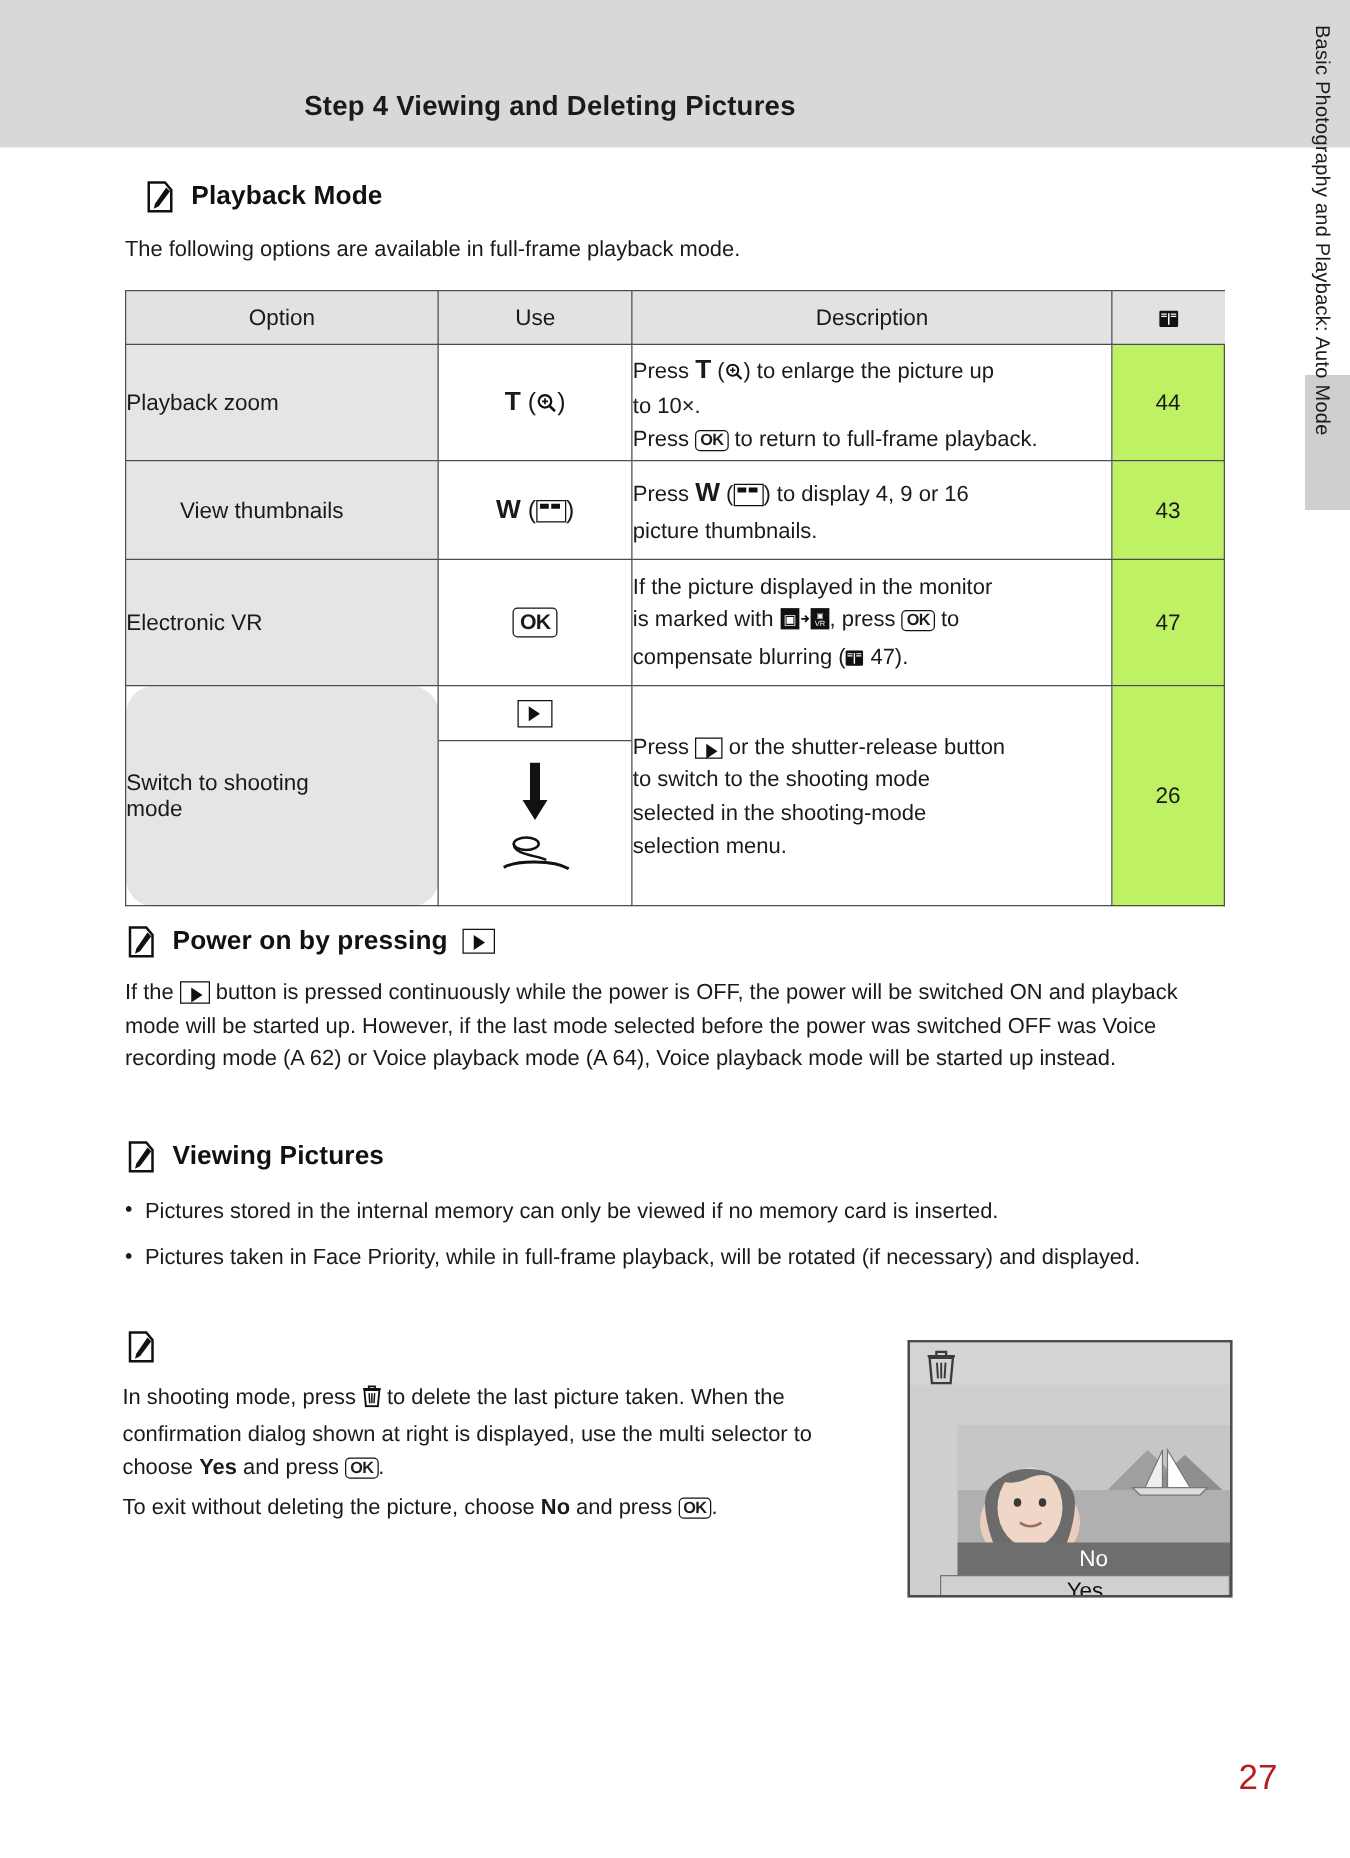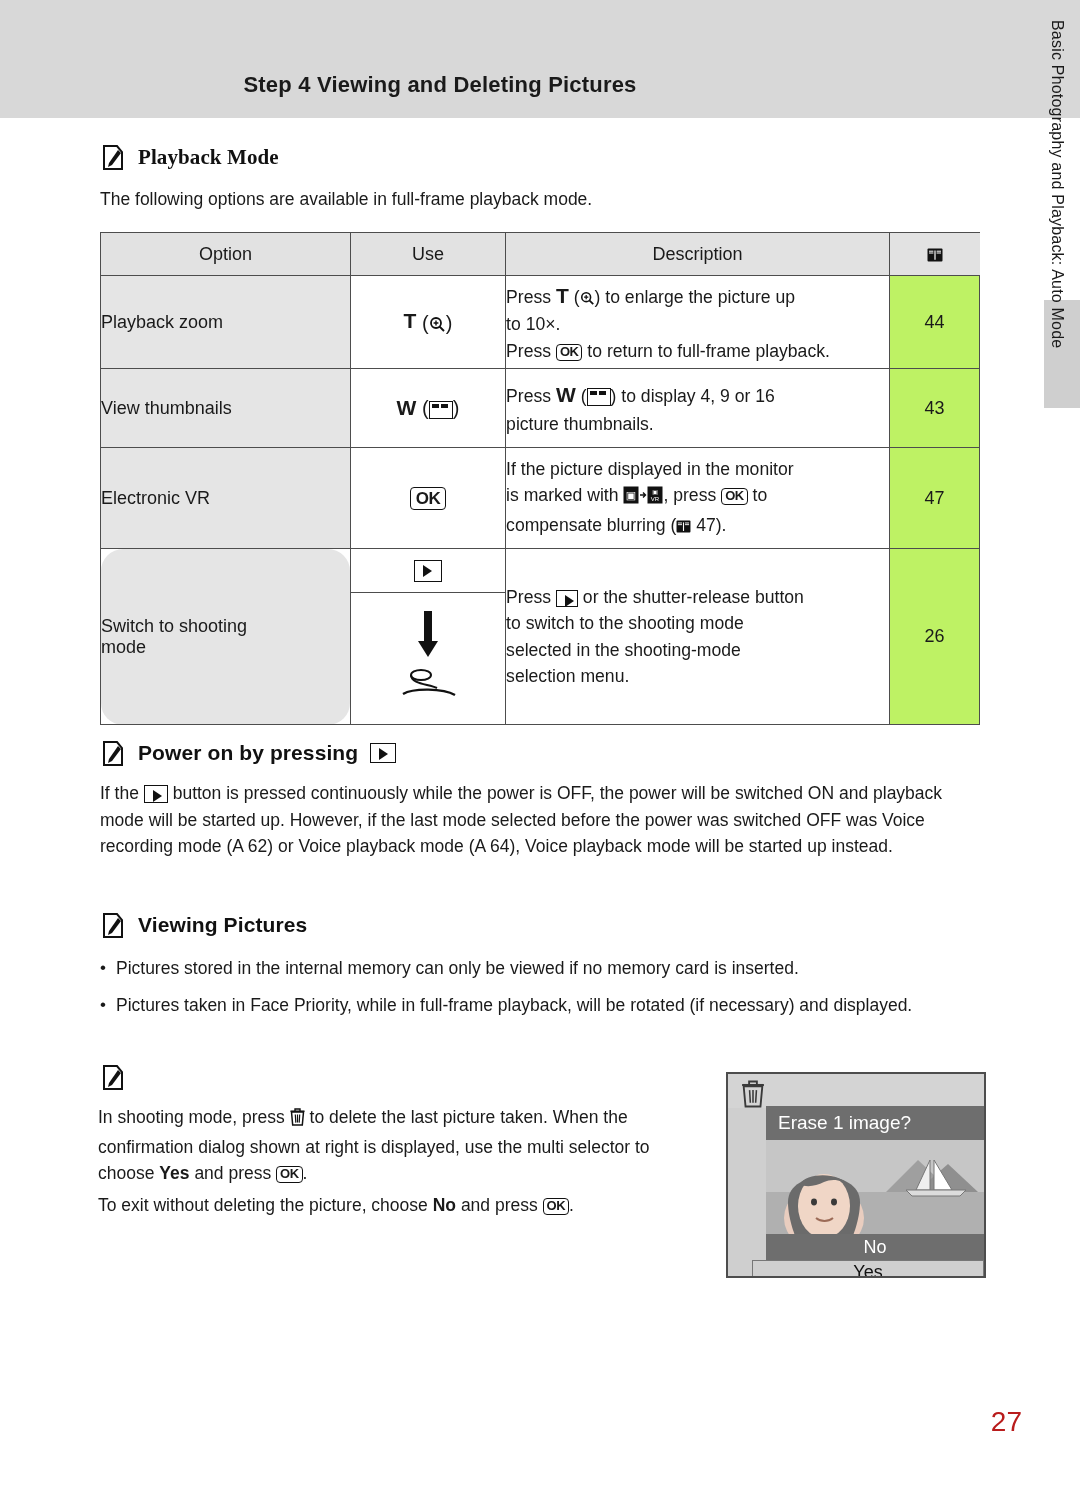--- a/index.html
+++ b/index.html
@@ -180,21 +180,21 @@
 
   <div class="header-band"></div>
   <div class="header-title">
     <span>Step 4</span>
     <span>Viewing and Deleting Pictures</span>
   </div>
 
   <div class="side-tab"></div>
   <div class="side-text">Basic Photography and Playback: Auto Mode</div>
 
-  <div class="sec" style="left:100px;top:142px;font-family:Liberation Serif, serif;">
+  <div class="sec" style="left:115px;top:142px;">
     <div class="sec-head">
       <span class="pencil">
         <svg width="26" height="30" viewBox="0 0 26 30">
           <path d="M4 27 L4 4 L17 4 L22 10 L22 27 Z" fill="#ffffff" stroke="#111" stroke-width="2"></path>
           <path d="M9 21 L18 8 L21 11 L12 23 L8 25 Z" fill="#111"></path>
         </svg>
       </span>
       <span class="sec-title">Playback Mode</span>
     </div>
   </div>
@@ -246,21 +246,21 @@
             <div>
               <span>Press</span>
               <span class="ok-badge">OK</span>
               <span>to return to full-frame playback.</span>
             </div>
           </td>
           <td class="page-cell">44</td>
         </tr>
 
         <tr>
-          <td class="option-cell" style="height:78px;">View thumbnails</td>
+          <td class="option-cell" style="height:78px;padding-left:43px;">View thumbnails</td>
           <td class="use-cell">
             <span class="bold-t">W</span>
             <span>(<span class="thumb-icon"></span>)</span>
           </td>
           <td class="desc-cell">
             <div>
               <span>Press</span>
               <span class="bold-t">W</span>
               <span>(<span class="thumb-icon"></span></span><span>) to display 4, 9 or 16</span>
             </div>
@@ -418,21 +418,20 @@
   <div class="lcd" style="left:726px;top:1072px;">
     <div class="lcd-top"></div>
     <div class="lcd-trash">
       <svg width="26" height="28" viewBox="0 0 15 18">
         <path d="M1.5 4 L13.5 4 L12.3 17 L2.7 17 Z" fill="none" stroke="#3a3a3a" stroke-width="1.2"></path>
         <path d="M0.5 3.2 L14.5 3.2" stroke="#3a3a3a" stroke-width="1.3"></path>
         <path d="M5 3 L5 1 L10 1 L10 3" fill="none" stroke="#3a3a3a" stroke-width="1.2"></path>
         <path d="M5.3 6.5 L5.8 14.6 M7.5 6.5 L7.5 14.6 M9.7 6.5 L9.2 14.6" stroke="#3a3a3a" stroke-width="1"></path>
       </svg>
     </div>
-    <div class="lcd-banner">Erase 1 image?</div>
     <div class="lcd-photo">
       <svg width="218" height="98" viewBox="0 0 218 98">
         <rect x="0" y="0" width="218" height="98" fill="#c6c6c6"></rect>
         <path d="M0 52 L218 52 L218 98 L0 98 Z" fill="#b0b0b0"></path>
         <path d="M120 52 L152 20 L186 52 Z" fill="#9f9f9f"></path>
         <path d="M150 52 L182 24 L212 52 Z" fill="#8f8f8f"></path>
         <path d="M168 20 L168 50 L186 50 Z" fill="#ffffff" stroke="#777" stroke-width="1"></path>
         <path d="M164 20 L164 50 L150 50 Z" fill="#efefef" stroke="#777" stroke-width="1"></path>
         <path d="M140 50 L200 50 L194 56 L146 56 Z" fill="#dcdcdc" stroke="#777" stroke-width="1"></path>
         <ellipse cx="58" cy="78" rx="40" ry="34" fill="#e9cdbf"></ellipse>

